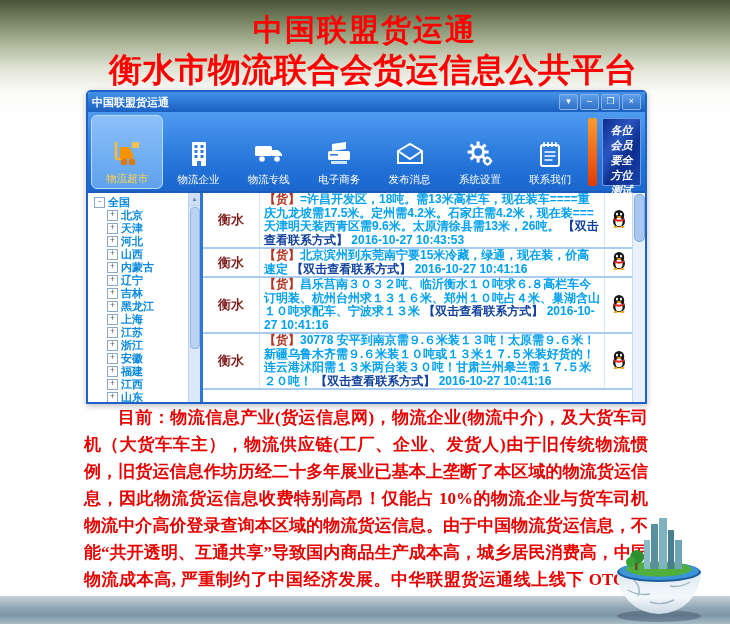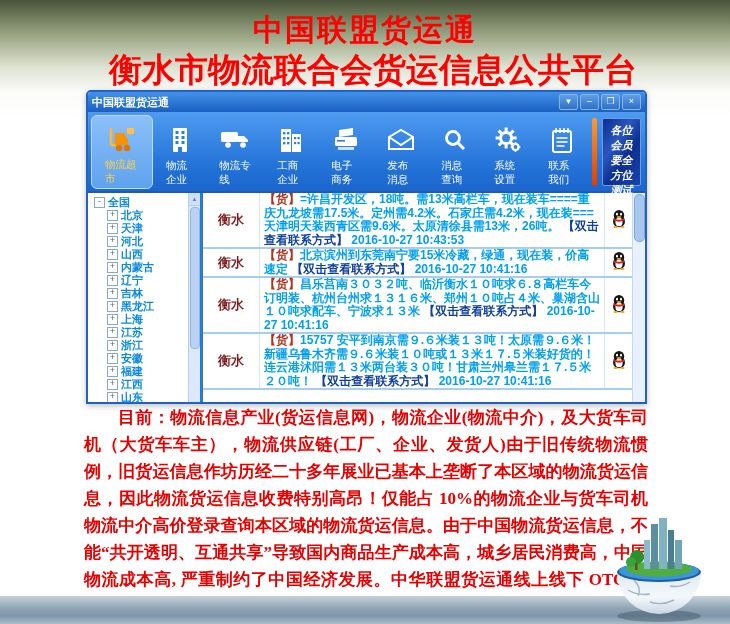--- a/index.html
+++ b/index.html
@@ -125,39 +125,20 @@
         <svg width="32" height="26" viewBox="0 0 32 26">
           <rect x="2" y="5" width="17" height="10" rx="1.5" fill="#fff"></rect>
           <path d="M19 9 h6 l4 4 v2 h-10 z" fill="#fff"></path>
           <circle cx="9" cy="18" r="2.8" fill="#fff"></circle>
           <circle cx="24" cy="18" r="2.8" fill="#fff"></circle>
         </svg>
       </span>
       <span>物流专线</span>
     </div>
 
-    <div class="tb-btn">
-      <span class="ico">
-        <svg width="28" height="30" viewBox="0 0 28 30">
-          <rect x="4" y="4" width="10" height="23" fill="#fff"></rect>
-          <rect x="15" y="9" width="9" height="18" fill="#fff"></rect>
-          <rect x="6" y="7" width="2.4" height="2.4" fill="#2f7fd8"></rect>
-            <rect x="10" y="7" width="2.4" height="2.4" fill="#2f7fd8"></rect>
-          <rect x="6" y="12" width="2.4" height="2.4" fill="#2f7fd8"></rect>
-            <rect x="10" y="12" width="2.4" height="2.4" fill="#2f7fd8"></rect>
-          <rect x="6" y="17" width="2.4" height="2.4" fill="#2f7fd8"></rect>
-            <rect x="10" y="17" width="2.4" height="2.4" fill="#2f7fd8"></rect>
-          <rect x="17" y="12" width="2.2" height="2.2" fill="#2f7fd8"></rect>
-            <rect x="20.5" y="12" width="2.2" height="2.2" fill="#2f7fd8"></rect>
-          <rect x="17" y="17" width="2.2" height="2.2" fill="#2f7fd8"></rect>
-            <rect x="20.5" y="17" width="2.2" height="2.2" fill="#2f7fd8"></rect>
-        </svg>
-      </span>
-      <span>工商企业</span>
-    </div>
 
     <div class="tb-btn">
       <span class="ico">
         <svg width="30" height="28" viewBox="0 0 30 28">
           <path d="M8 4 l14 -2 v7 l-14 2 z" fill="#fff"></path>
           <rect x="4" y="11" width="22" height="9" rx="1.5" fill="#fff"></rect>
           <rect x="7" y="21" width="16" height="3" fill="#cfe4fa"></rect>
           <rect x="6" y="14" width="8" height="1.6" fill="#2f7fd8"></rect>
         </svg>
       </span>
@@ -167,29 +148,20 @@
     <div class="tb-btn">
       <span class="ico">
         <svg width="28" height="24" viewBox="0 0 28 24">
           <path d="M2 9 L14 2 L26 9 V21 H2 Z" fill="none" stroke="#fff" stroke-width="2"></path>
           <path d="M2 9 l12 8 12-8" fill="none" stroke="#fff" stroke-width="2"></path>
         </svg>
       </span>
       <span>发布消息</span>
     </div>
 
-    <div class="tb-btn">
-      <span class="ico">
-        <svg width="26" height="26" viewBox="0 0 26 26">
-          <circle cx="11" cy="11" r="6.5" fill="none" stroke="#fff" stroke-width="2.8"></circle>
-          <path d="M16 16 L22 22" stroke="#fff" stroke-width="3"></path>
-        </svg>
-      </span>
-      <span>消息查询</span>
-    </div>
 
     <div class="tb-btn">
       <span class="ico">
         <svg width="28" height="28" viewBox="0 0 28 28">
           <g fill="#fff">
             <rect x="10.6" y="1.5" width="3" height="4" transform="rotate(0 12.1 12)"></rect>
             <rect x="10.6" y="1.5" width="3" height="4" transform="rotate(45 12.1 12)"></rect>
             <rect x="10.6" y="1.5" width="3" height="4" transform="rotate(90 12.1 12)"></rect>
             <rect x="10.6" y="1.5" width="3" height="4" transform="rotate(135 12.1 12)"></rect>
             <rect x="10.6" y="1.5" width="3" height="4" transform="rotate(180 12.1 12)"></rect>
@@ -390,21 +362,21 @@
           <ellipse cx="4.6" cy="18" rx="2.2" ry="1" fill="#f5a500"></ellipse>
           <ellipse cx="11.4" cy="18" rx="2.2" ry="1" fill="#f5a500"></ellipse>
         </svg>
       </span>
     </div>
   </div>
 
   <div class="row">
     <div class="cell-region">衡水</div>
     <div class="cell-content">
-      <span class="tag">【货】</span><span class="txt">15757 安平到南京需９.６米装１３吨！太原需９.６米！新疆乌鲁木齐需９.６米装１０吨或１３米１７.５米装好货的！连云港沭阳需１３米两台装３０吨！甘肃兰州皋兰需１７.５米２０吨！</span>
+      <span class="tag">【货】</span><span class="txt">30778 安平到南京需９.６米装１３吨！太原需９.６米！新疆乌鲁木齐需９.６米装１０吨或１３米１７.５米装好货的！连云港沭阳需１３米两台装３０吨！甘肃兰州皋兰需１７.５米２０吨！</span>
       <span class="contact">【双击查看联系方式】</span>
       <span class="time"> 2016-10-27 10:41:16</span>
     </div>
     <div class="cell-qq">
       <span>
         <svg width="16" height="19" viewBox="0 0 16 19">
           <ellipse cx="8" cy="6.5" rx="5.2" ry="5.5" fill="#151515"></ellipse>
           <ellipse cx="8" cy="12.5" rx="6" ry="5.8" fill="#151515"></ellipse>
           <ellipse cx="8" cy="13" rx="3.6" ry="4.2" fill="#ffffff"></ellipse>
           <ellipse cx="6" cy="5.2" rx="1" ry="1.4" fill="#fff"></ellipse>

